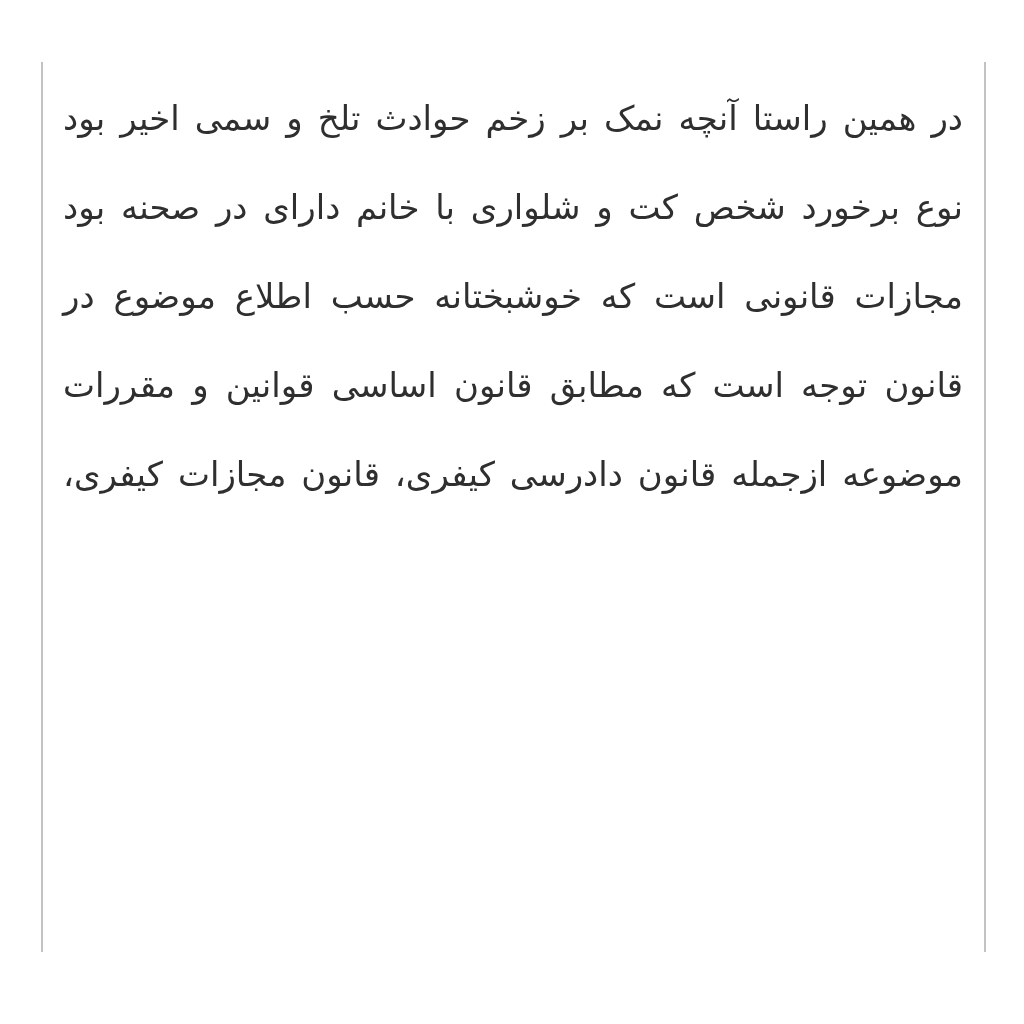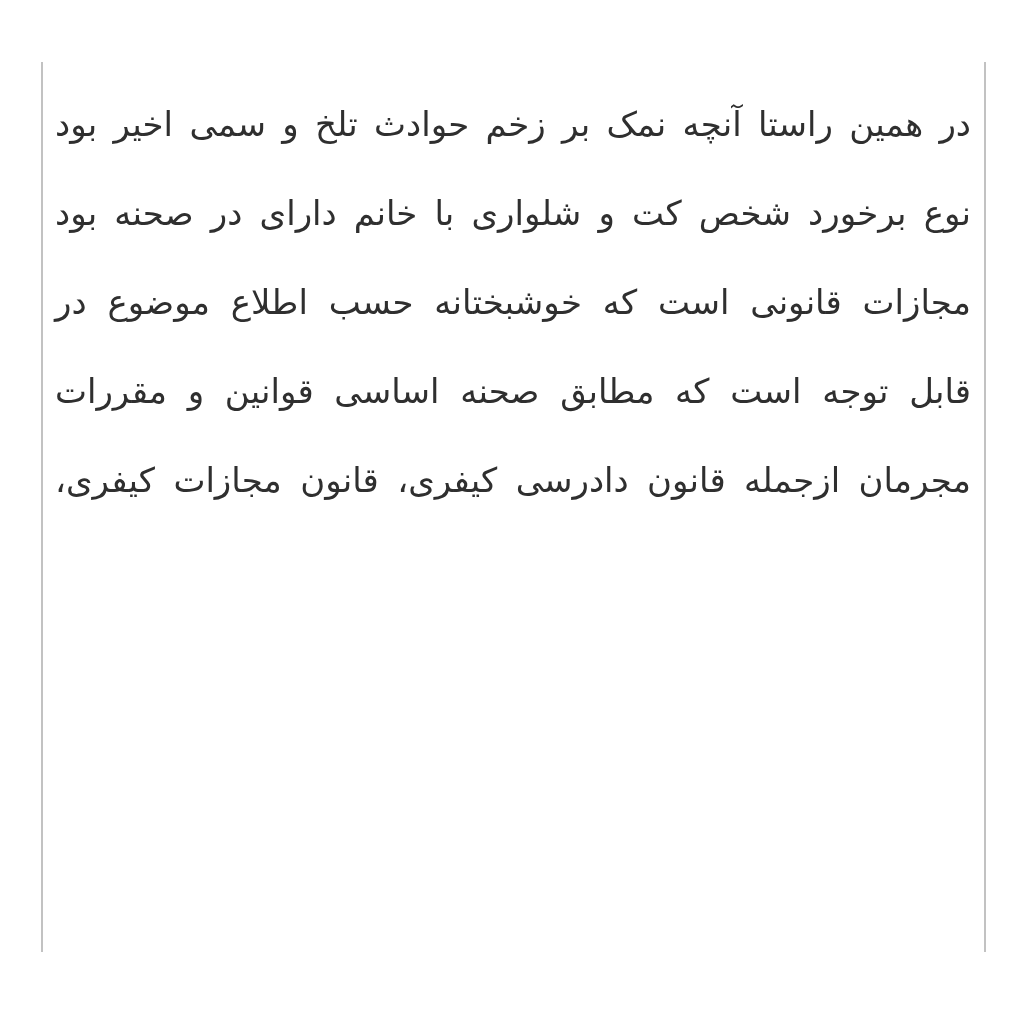--- a/index.html
+++ b/index.html
@@ -25,25 +25,25 @@
     position: absolute;
     top: 62px;
     width: 2px;
     height: 890px;
     background: var(--rule);
   }
   .rule-left  { left: 41px; }
   .rule-right { left: 984px; }
   .text-block {
     position: absolute;
-    top: 80px;
+    top: 74px;
     left: 43px;
     width: 940px;
     height: 890px;
-    padding: 0 12px;
+    padding: 0 20px;
     direction: rtl;
     unicode-bidi: embed;
     color: var(--text);
     overflow: hidden;
   }
   .line {
     height: 89px;
     line-height: 89px;
     font-size: 34px;
     font-weight: 400;
@@ -59,17 +59,17 @@
 
 <div class="page">
 
   <div class="rule rule-left"></div>
   <div class="rule rule-right"></div>
 
   <div class="text-block">
     <div class="line">در همین راستا آنچه نمک بر زخم حوادث تلخ و سمی اخیر بود</div>
     <div class="line">نوع برخورد شخص کت و شلواری با خانم دارای در صحنه بود</div>
     <div class="line">مجازات قانونی است که خوشبختانه حسب اطلاع موضوع در</div>
-    <div class="line">قابل توجه است که مطابق صحنه اساسی قوانین و مقررات</div>
-    <div class="line">مجرمان ازجمله قانون دادرسی کیفری، قانون مجازات کیفری،</div>
+    <div class="line">قانون توجه است که مطابق قانون اساسی قوانین و مقررات</div>
+    <div class="line">موضوعه ازجمله قانون دادرسی کیفری، قانون مجازات کیفری،</div>
   </div>
 
 </div>
 
 </body></html>

